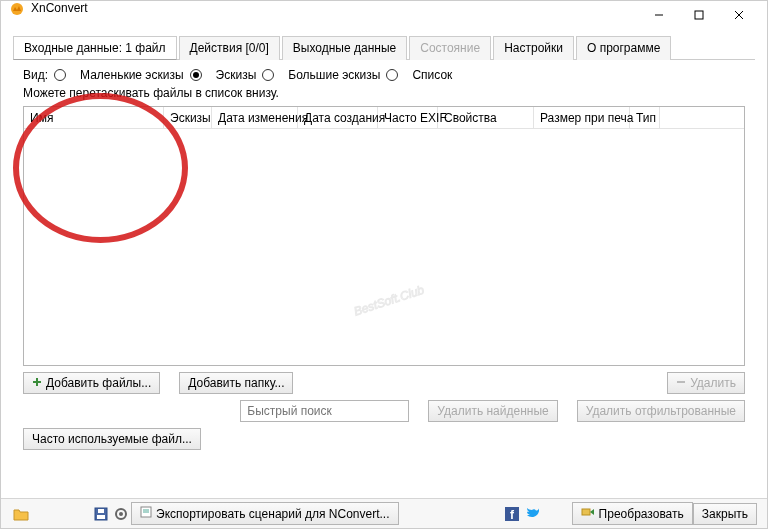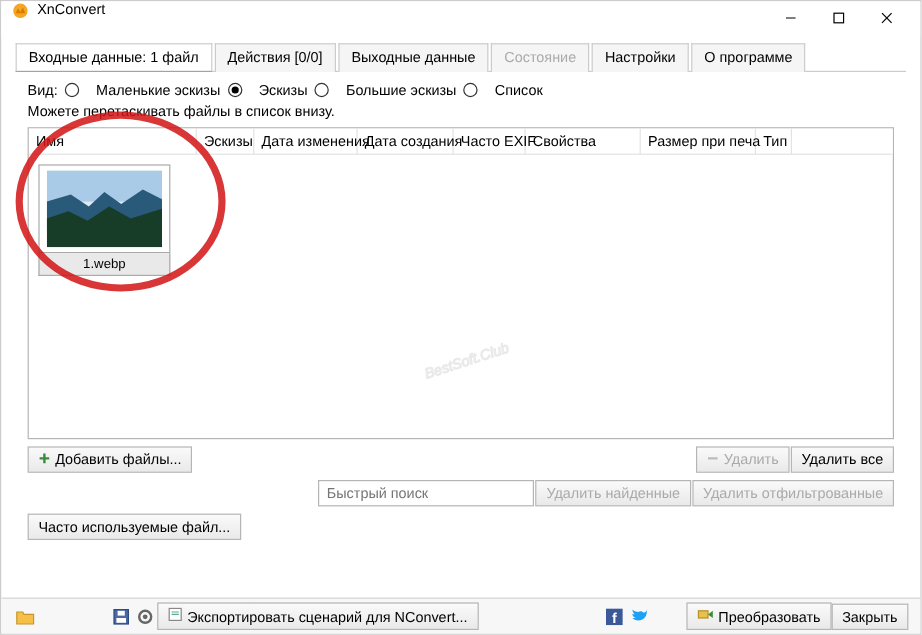--- a/index.html
+++ b/index.html
@@ -20,21 +20,21 @@
 .radio.sel::after{content:"";width:6px;height:6px;background:#000;border-radius:50%}
 .hint{margin-bottom:6px;color:#000}
 .listarea{border:1px solid #b5b5b5;height:260px;background:#fff;position:relative;overflow:hidden}
 .colheaders{display:flex;background:#fff;border-bottom:1px solid #e3e3e3;height:22px;align-items:center}
 .colheaders span{padding:0 6px;border-right:1px solid #e3e3e3;white-space:nowrap;height:22px;line-height:22px}
 .thumbitem{width:110px;margin:8px;text-align:center}
 .thumbbox{border:1px solid #aaa;padding:4px;background:#fff}
 .thumbimg{width:96px;height:64px;display:block;margin:0 auto}
 .thumbname{background:#e9e9e9;border:1px solid #aaa;border-top:none;padding:3px;font-size:11px}
 .annot{position:absolute;top:92px;left:12px;width:175px;height:150px;border:6px solid rgba(210,20,20,0.85);border-radius:50%;pointer-events:none;z-index:5}
-.btnrow{display:flex;gap:1px;margin-top:6px;align-items:center}
+.btnrow{display:flex;gap:19px;margin-top:6px;align-items:center}
 .btn{border:1px solid #b5b5b5;background:linear-gradient(#fafafa,#e9e9e9);padding:3px 8px;display:inline-flex;align-items:center;gap:4px;color:#000;white-space:nowrap}
 .btn.disabled{color:#aaa}
 .spacer{flex:1}
 .qsearch{border:1px solid #b5b5b5;padding:3px 6px;width:180px;color:#888;background:#fff}
 .bottombar{position:absolute;left:0;right:0;bottom:0;height:30px;border-top:1px solid #d5d5d5;background:#f7f7f7;display:flex;align-items:center;padding:0 10px;gap:0}
 .iconbtn{width:20px;height:20px;display:flex;align-items:center;justify-content:center}
 .watermark{position:absolute;top:22px;left:0;right:0;bottom:30px;pointer-events:none;z-index:3;opacity:0.18}
 .watermark svg{width:100%;height:100%}
 </style>
 </head>
@@ -104,51 +104,40 @@
     <div class="colheaders">
       <span style="width:140px">Имя</span>
       <span style="width:48px">Эскизы</span>
       <span style="width:86px">Дата изменения</span>
       <span style="width:80px">Дата создания</span>
       <span style="width:60px">Часто EXIF</span>
       <span style="width:96px">Свойства</span>
       <span style="width:96px">Размер при печа</span>
       <span style="width:30px">Тип</span>
     </div>
-    <div class="thumbitem">
-      <div class="thumbbox">
-        <svg class="thumbimg" viewBox="0 0 96 64">
-          <rect width="96" height="64" fill="#dfeaf2"></rect>
-          <rect y="0" width="96" height="26" fill="#a9cbe8"></rect>
-          <polygon points="0,26 20,20 35,30 48,18 62,28 80,16 96,24 96,50 0,50" fill="#2a5a7a"></polygon>
-          <polygon points="0,40 18,34 34,42 52,30 70,40 96,32 96,64 0,64" fill="#173c28"></polygon>
-        </svg>
-      </div>
-      <div class="thumbname">1.webp</div>
-    </div>
   </div>
 
   <div class="annot"></div>
 
   <div class="btnrow">
     <span class="btn">
       <span><svg width="10" height="10">
             <line x1="5" y1="1" x2="5" y2="9" stroke="#3a8c3a" stroke-width="2"></line>
             <line x1="1" y1="5" x2="9" y2="5" stroke="#3a8c3a" stroke-width="2"></line>
           </svg></span>
       <span>Добавить файлы...</span>
     </span>
+    <span class="btn">Добавить папку...</span>
     <span class="spacer"></span>
     <span class="btn disabled">
       <span><svg width="10" height="10">
             <line x1="1" y1="5" x2="9" y2="5" stroke="#bbb" stroke-width="2"></line>
           </svg></span>
       <span>Удалить</span>
     </span>
-    <span class="btn">Удалить все</span>
   </div>
 
   <div class="btnrow" style="justify-content:flex-end">
     <span style="width:215px"></span>
     <input class="qsearch" placeholder="Быстрый поиск" style="">
     <span class="btn disabled">Удалить найденные</span>
     <span class="btn disabled">Удалить отфильтрованные</span>
   </div>
 
   <div class="btnrow">

